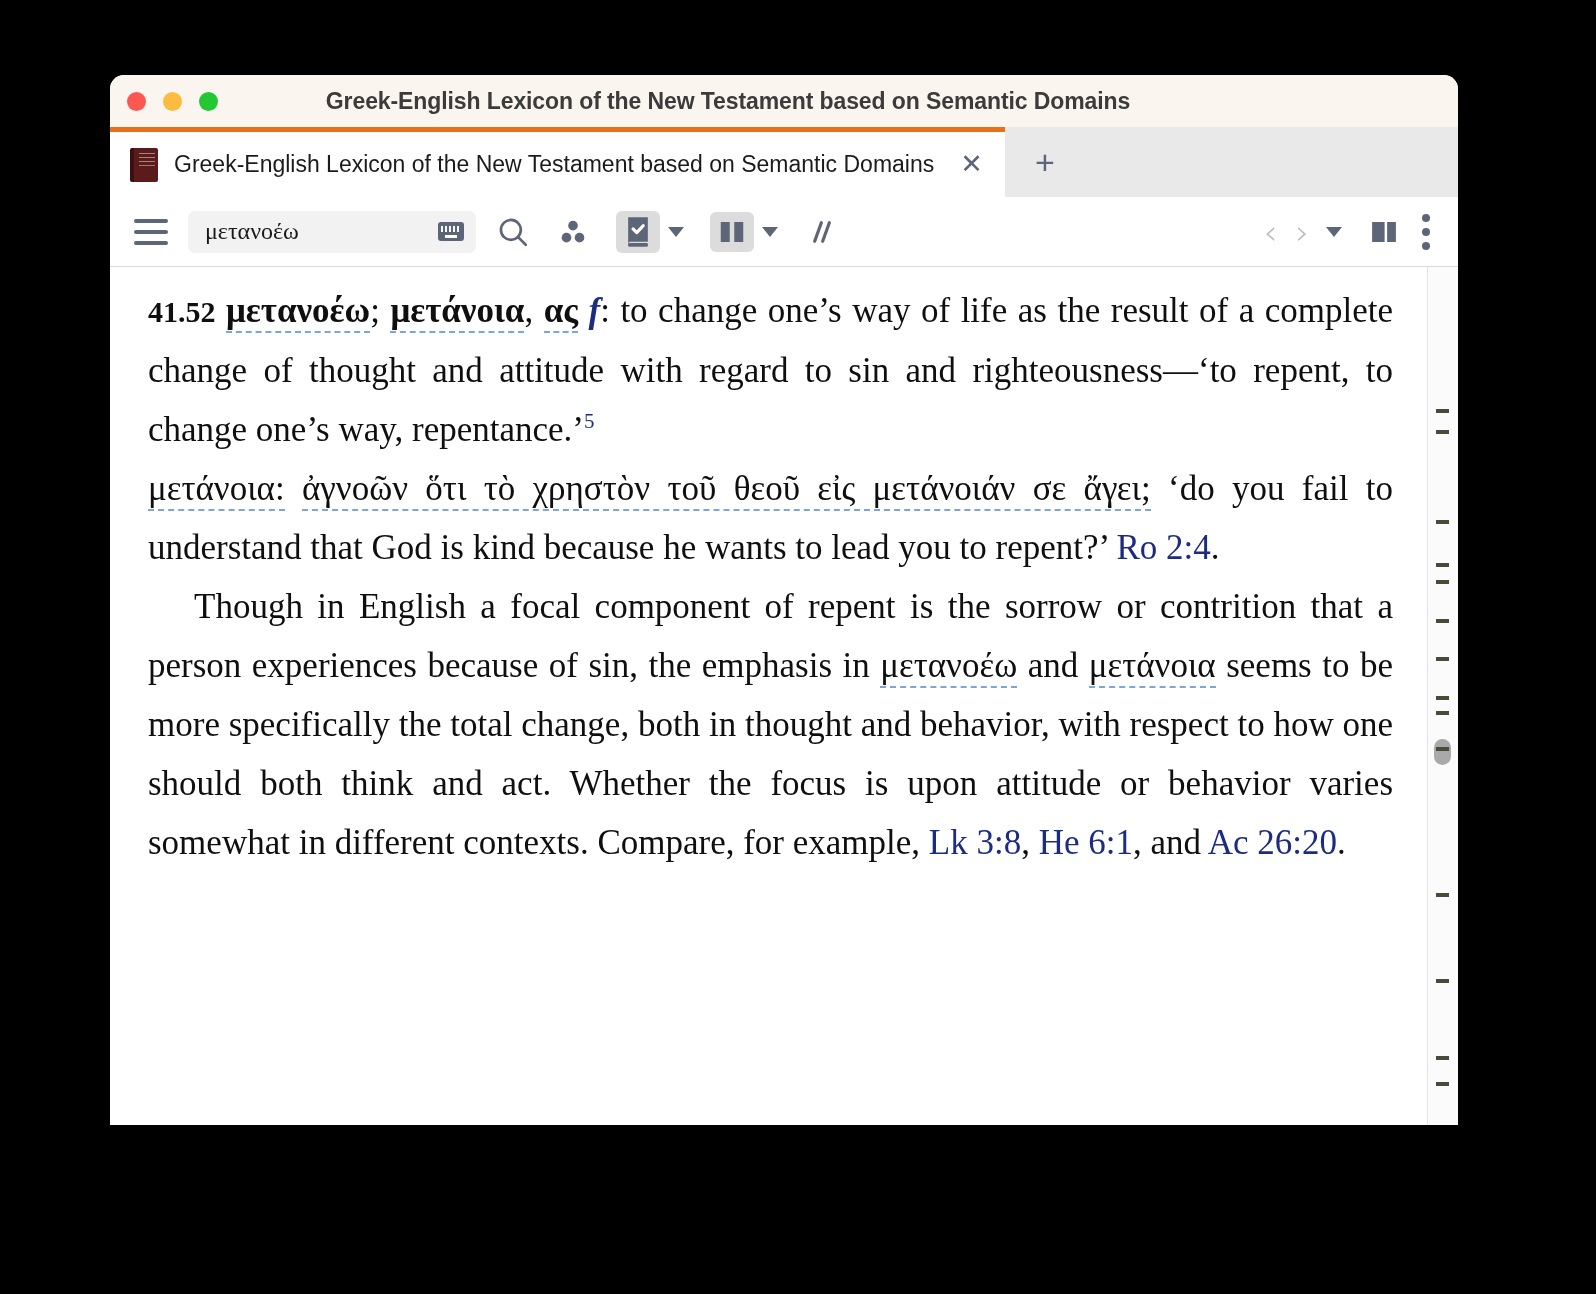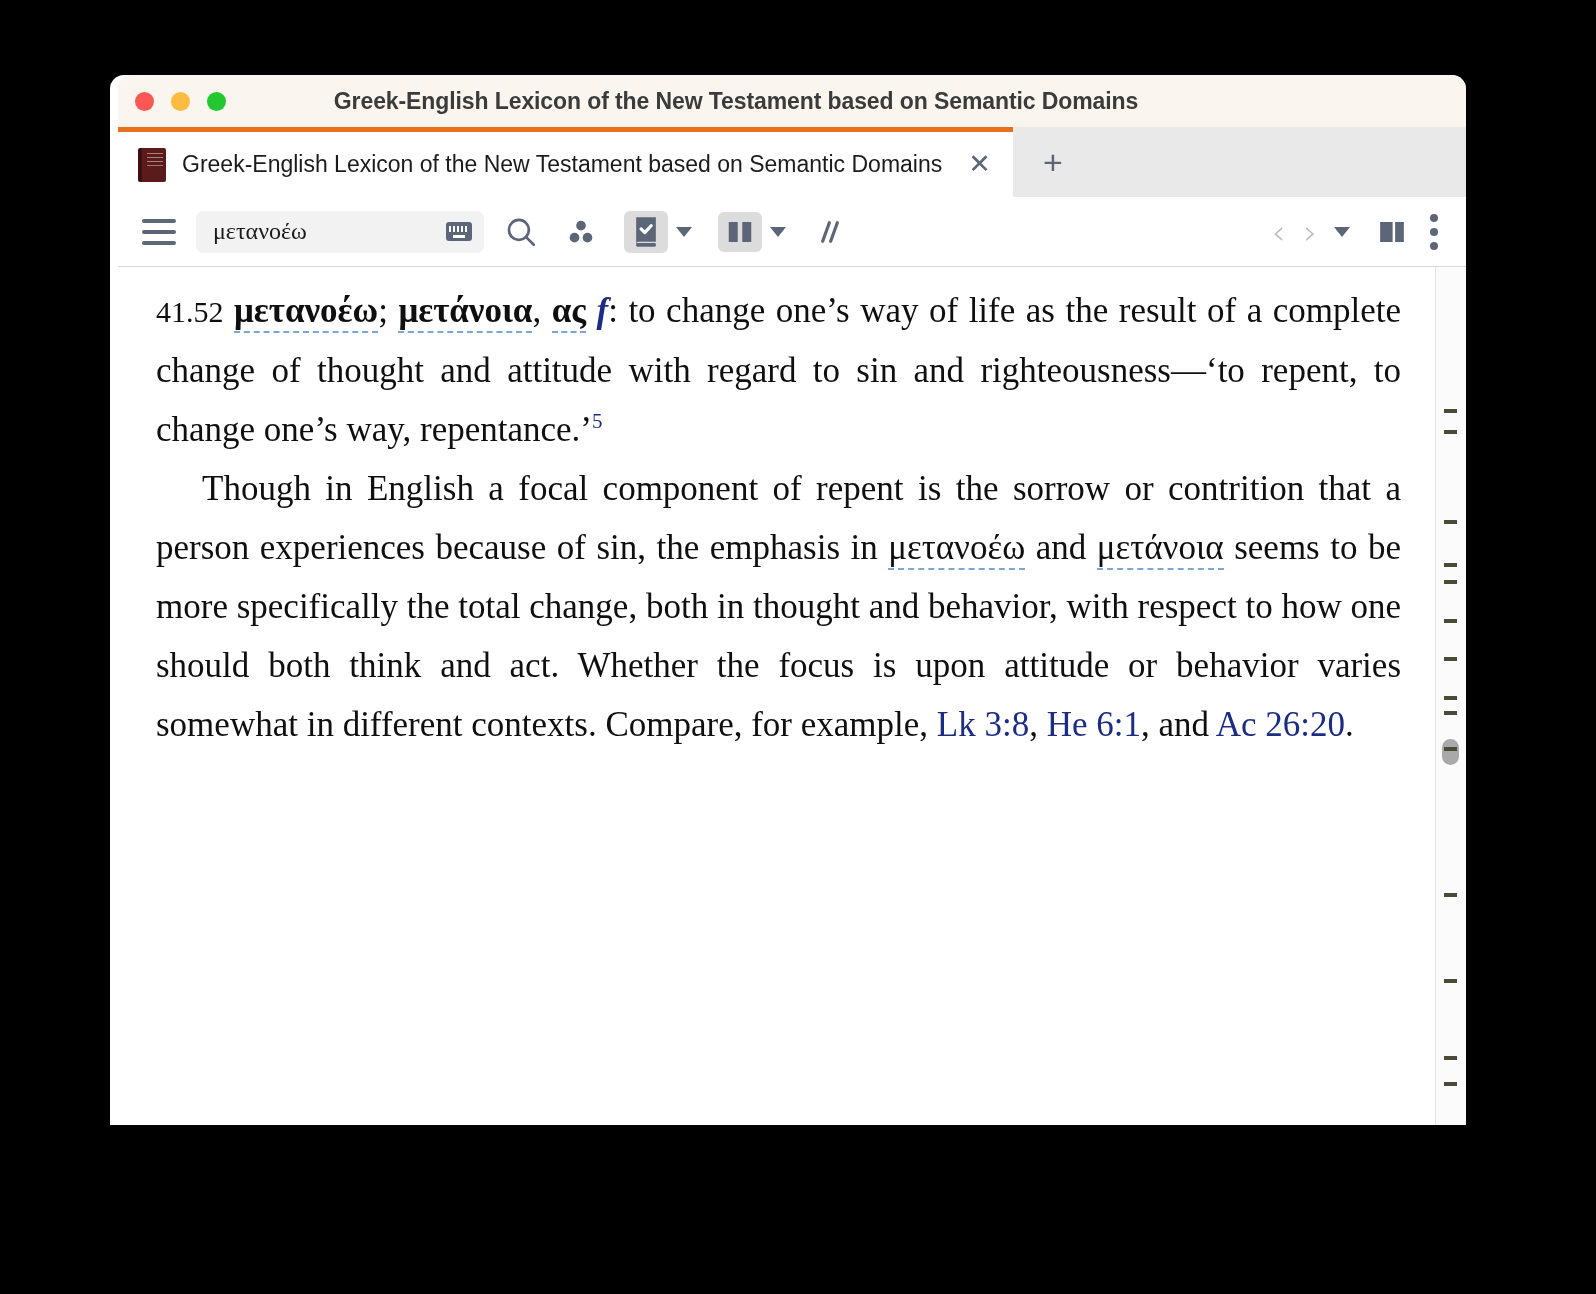--- a/index.html
+++ b/index.html
@@ -18,21 +18,20 @@
   #app-window {
     position: absolute;
     left: 110px;
     top: 75px;
     width: 1348px;
     height: 1050px;
     border-radius: 14px 14px 0 0;
     background: #ffffff;
     overflow: hidden;
     box-shadow: 0 6px 30px rgba(0,0,0,0.45);
-    padding-left: 8px;
   }
 
   
   #titlebar {
     position: relative;
     height: 52px;
     background: #faf6ef;
     display: flex;
     align-items: center;
     border-radius: 14px 14px 0 0;
@@ -272,21 +271,21 @@
     font-family: "Liberation Serif", serif;
     font-size: 35px;
     line-height: 59px;
     color: #100f0f;
     text-align: justify;
     -webkit-hyphens: none;
     hyphens: none;
   }
   #text-column p { margin: 0; }
   .entry-num {
-    font-weight: normal;
+    font-weight: bold;
     font-size: 30px;
   }
   .gk-head {
     font-weight: bold;
     border-bottom: 2px dashed #7ba7d7;
     padding-bottom: 1px;
   }
   .gk {
     border-bottom: 2px dashed #7ba7d7;
     padding-bottom: 1px;
@@ -434,20 +433,21 @@
     </div>
   </div>
 
   <div id="content-area">
 
     <div id="text-column">
 
       <p><span class="entry-num">41.52</span>&nbsp;<span class="gk-head">μετανοέω</span><span>; </span><span class="gk-head">μετάνοια</span><span>, </span><span class="gk-head">ας</span>&nbsp;<span class="gram">f</span><span>: to change one’s way of life as the result of a complete change of thought and attitude with regard to sin and righteousness—‘to repent, to change one’s way, repentance.’</span><sup class="fn">5</sup></p>
 
 
+      <p><span class="gk">μετάνοια:</span> <span class="gk">ἀγνοῶν ὅτι τὸ χρηστὸν τοῦ θεοῦ εἰς μετάνοιάν σε ἄγει;</span> <span>‘do you fail to understand that God is kind because he wants to lead you to repent?’</span> <span class="ref">Ro 2:4</span><span>.</span></p>
 
       <p><span class="indent"></span><span>Though in English a focal component of repent is the sorrow or contrition that a person experiences because of sin, the emphasis in </span><span class="gk">μετανοέω</span><span> and </span><span class="gk">μετάνοια</span><span> seems to be more specifically the total change, both in thought and behavior, with respect to how one should both think and act. Whether the focus is upon attitude or behavior varies somewhat in different contexts. Compare, for example, </span><span class="ref">Lk 3:8</span><span>, </span><span class="ref">He 6:1</span><span>, and </span><span class="ref">Ac 26:20</span><span>.</span></p>
 
     </div>
 
     <div id="scrollbar">
       <div id="scroll-thumb" style="top: 471.9px; background: rgb(169, 169, 169);"></div>
     <div class="tick" style="top: 141.57px; background: rgb(75, 74, 56);"></div>
         <div class="tick" style="top: 163.02px; background: rgb(75, 74, 56);"></div>
         <div class="tick" style="top: 253.11px; background: rgb(75, 74, 56);"></div>

